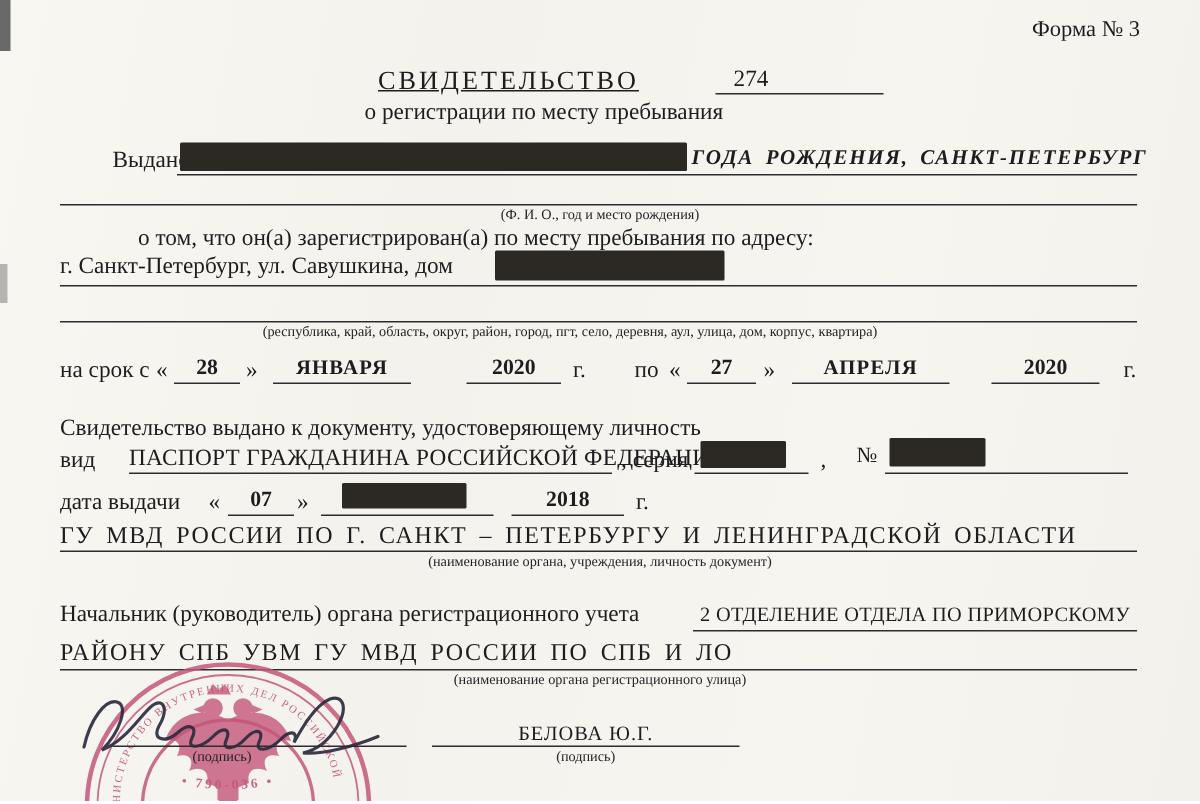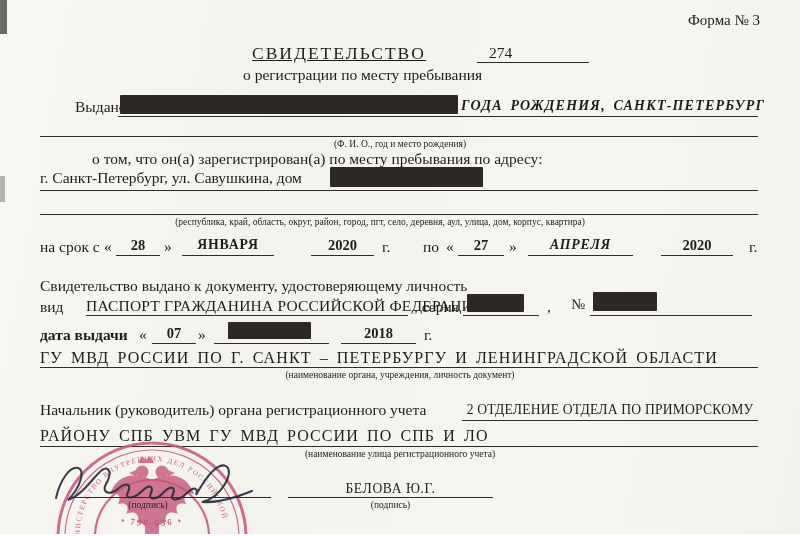--- a/index.html
+++ b/index.html
@@ -53,54 +53,54 @@
   <div class="t" style="left:104px;top:238px;">«</div>
   <div class="seg b" style="left:116px;top:237px;width:44px;">28</div>
   <div class="t" style="left:164px;top:238px;">»</div>
   <div class="seg m" style="left:182px;top:237px;width:92px;">ЯНВАРЯ</div>
   <div class="seg b" style="left:311px;top:237px;width:63px;">2020</div>
   <div class="t" style="left:382px;top:238px;">г.</div>
   <div class="t" style="left:423px;top:238px;">по</div>
   <div class="t" style="left:446px;top:238px;">«</div>
   <div class="seg b" style="left:458px;top:237px;width:46px;">27</div>
   <div class="t" style="left:509px;top:238px;">»</div>
-  <div class="seg m" style="left:528px;top:237px;width:105px;font-style:italic;">АПРЕЛЯ</div>
+  <div class="seg m" style="left:528px;top:237px;width:105px;">АПРЕЛЯ</div>
   <div class="seg b" style="left:661px;top:237px;width:72px;">2020</div>
   <div class="t" style="left:749px;top:238px;">г.</div>
 
   <div class="t" style="left:40px;top:277px;">Свидетельство выдано к документу, удостоверяющему личность</div>
 
   <div class="t" style="left:40px;top:298px;">вид</div>
   <div class="seg capsSm" style="left:86px;top:297px;width:322px;">ПАСПОРТ ГРАЖДАНИНА РОССИЙСКОЙ ФЕДЕРАЦИИ</div>
   <div class="t" style="left:414px;top:298px;">, серия</div>
   <div class="seg" style="left:463px;top:297px;width:76px;"></div>
   <div class="red" style="left:467px;top:294px;width:57px;height:18px;"></div>
   <div class="t" style="left:547px;top:298px;">,</div>
   <div class="t" style="left:571px;top:296px;font-size:14.5px;">№</div>
   <div class="seg" style="left:590px;top:297px;width:162px;"></div>
   <div class="red" style="left:593px;top:292px;width:64px;height:19px;"></div>
 
-  <div class="t" style="left:40px;top:326px;font-weight:bold;">дата выдачи</div>
+  <div class="t" style="left:40px;top:326px;">дата выдачи</div>
   <div class="t" style="left:139px;top:326px;">«</div>
   <div class="seg b" style="left:152px;top:325px;width:44px;">07</div>
   <div class="t" style="left:198px;top:326px;">»</div>
   <div class="seg" style="left:214px;top:325px;width:115px;"></div>
   <div class="red" style="left:228px;top:322px;width:83px;height:17px;"></div>
   <div class="seg b" style="left:341px;top:325px;width:75px;">2018</div>
   <div class="t" style="left:424px;top:326px;">г.</div>
 
   <div class="t caps" style="left:40px;top:349px;">ГУ МВД РОССИИ ПО Г. САНКТ – ПЕТЕРБУРГУ И ЛЕНИНГРАДСКОЙ ОБЛАСТИ</div>
   <div class="rule" style="left:40px;top:367px;width:718px;"></div>
   <div class="cap" style="left:200px;top:370px;width:400px;">(наименование органа, учреждения, личность документ)</div>
 
   <div class="t" style="left:40px;top:401px;">Начальник (руководитель) органа регистрационного учета</div>
   <div class="seg capsSm" style="left:462px;top:402px;width:296px;font-size:13.6px;">2 ОТДЕЛЕНИЕ ОТДЕЛА  ПО ПРИМОРСКОМУ</div>
   <div class="t caps" style="left:40px;top:427px;">РАЙОНУ СПБ УВМ  ГУ  МВД РОССИИ  ПО СПБ  И  ЛО</div>
   <div class="rule" style="left:40px;top:446px;width:718px;"></div>
-  <div class="cap" style="left:200px;top:449px;width:400px;">(наименование улица регистрационного учета)</div>
+  <div class="cap" style="left:200px;top:449px;width:400px;">(наименование органа регистрационного улица)</div>
 
   <svg style="position:absolute;left:42px;top:434px;" width="216" height="102" viewBox="0 0 216 102">
     <g stroke="#c4567b" fill="none" opacity="0.85">
       <circle cx="110" cy="103" r="94" stroke-width="3"></circle>
       <circle cx="110" cy="103" r="87" stroke-width="1.2"></circle>
       <circle cx="110" cy="103" r="57" stroke-width="2.2"></circle>
     </g>
     <path id="ringArc" d="M 46 132 A 72 72 0 1 1 174 132" fill="none"></path>
     <text font-family="Liberation Serif, serif" font-size="7.2" letter-spacing="1.4" fill="#c4567b" opacity="0.9">
       <textPath href="#ringArc" startOffset="6%">МИНИСТЕРСТВО ВНУТРЕННИХ ДЕЛ РОССИЙСКОЙ</textPath>

